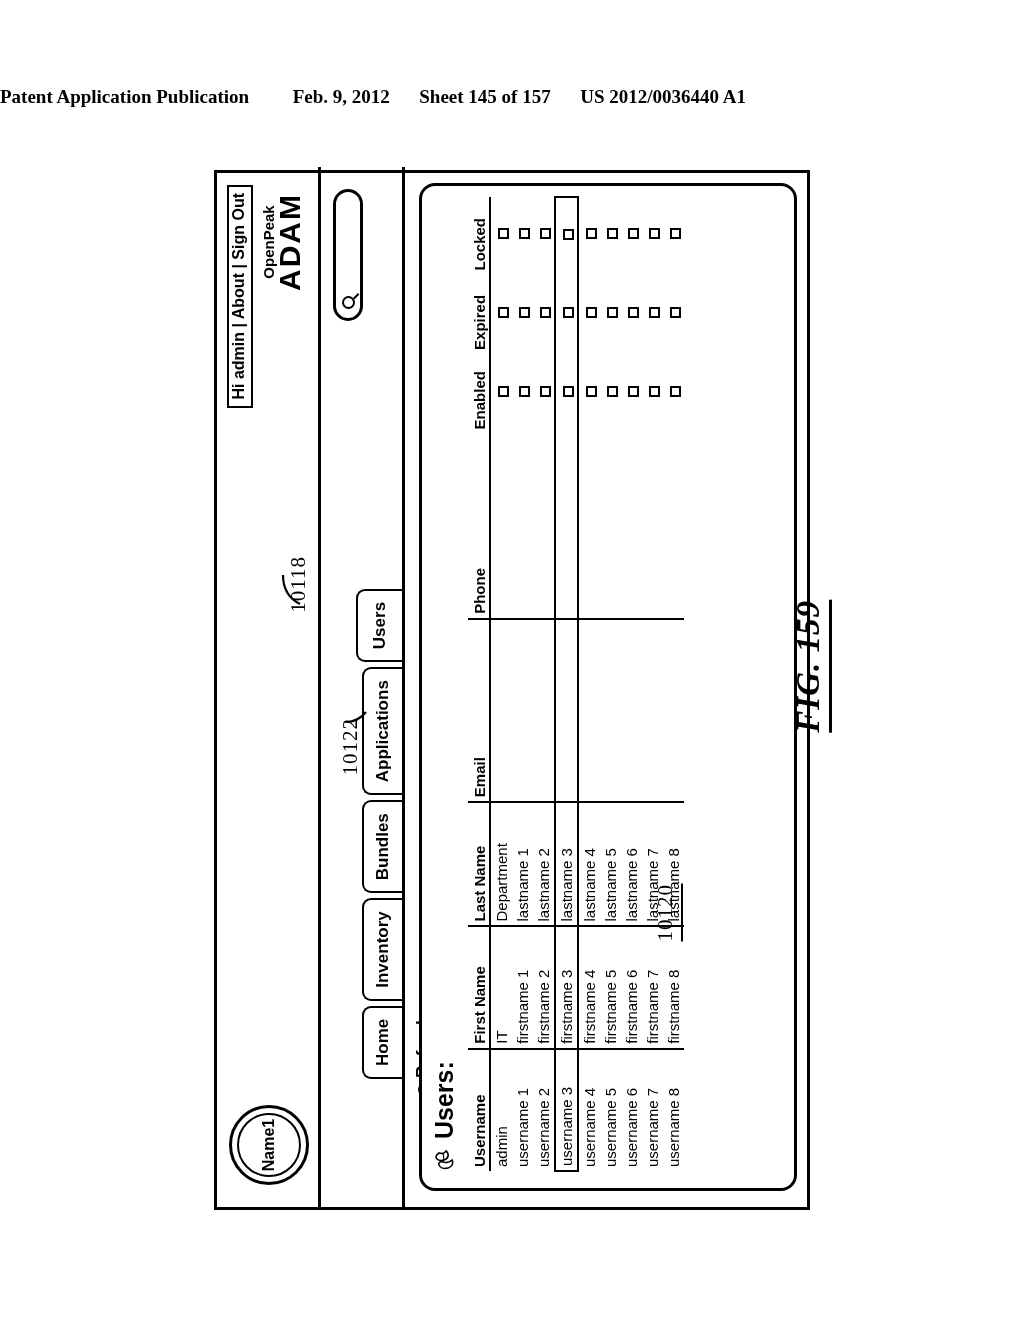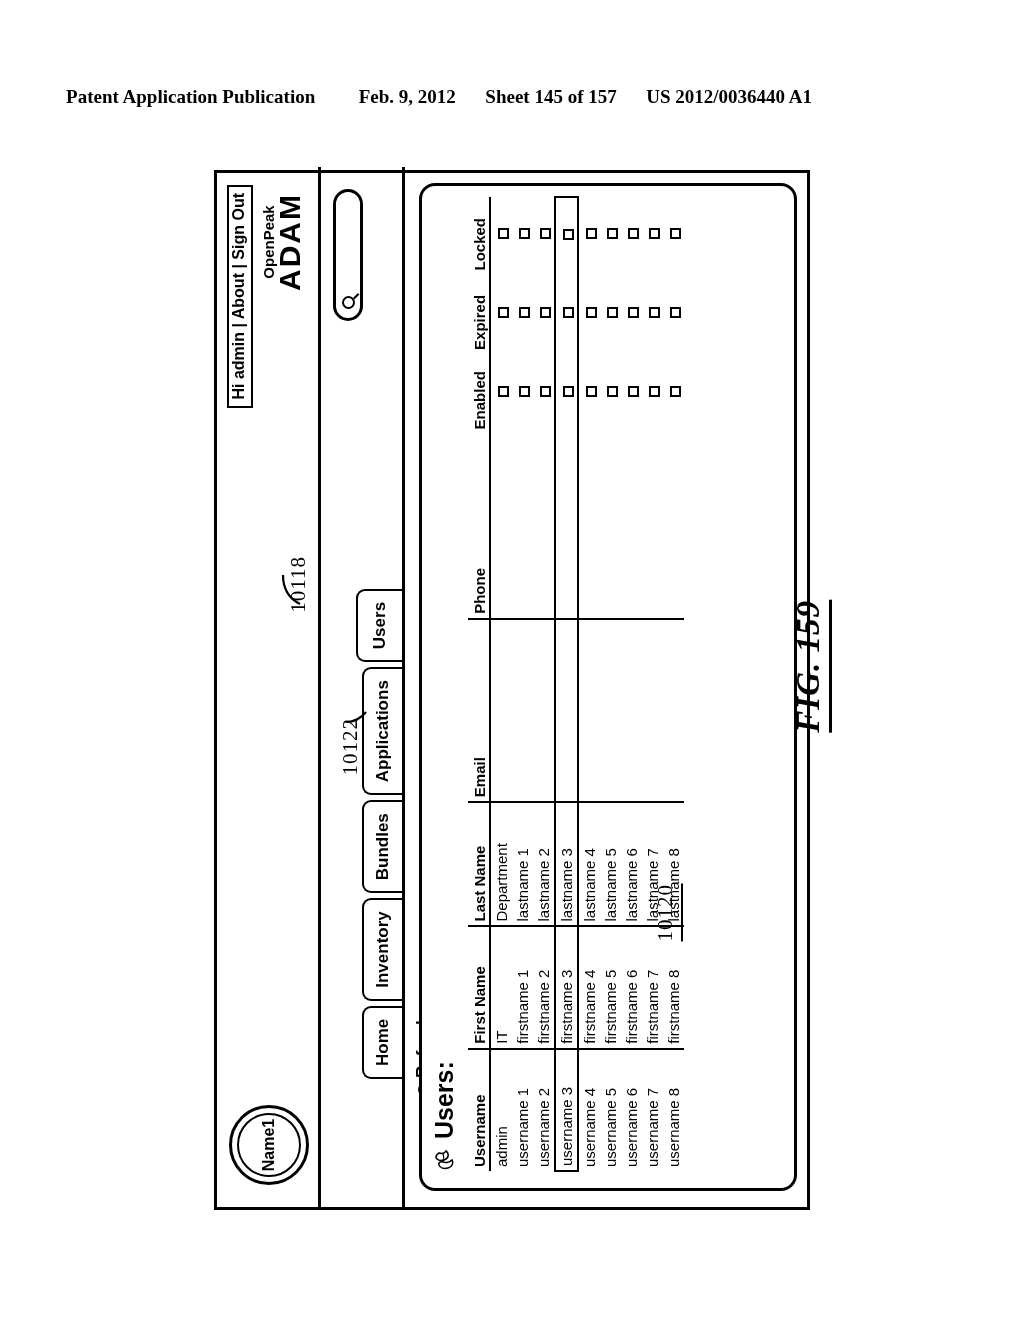--- a/index.html
+++ b/index.html
@@ -14,21 +14,21 @@
     font-family: "Liberation Serif", serif;
     overflow: hidden;
   }
 
   
   #patent-header {
     position: absolute;
     top: 86px;
     left: 0;
     width: 812px;
-    text-align: right;
+    text-align: left;
     font-family: "Liberation Serif", serif;
     font-weight: bold;
     font-size: 19px;
     color: #000;
     white-space: nowrap;
     letter-spacing: 0px;
   }
   #patent-header .hdr-seg { display: inline-block; }
   #patent-header .gap-lg { display: inline-block; width: 34px; }
   #patent-header .gap-md { display: inline-block; width: 20px; }

